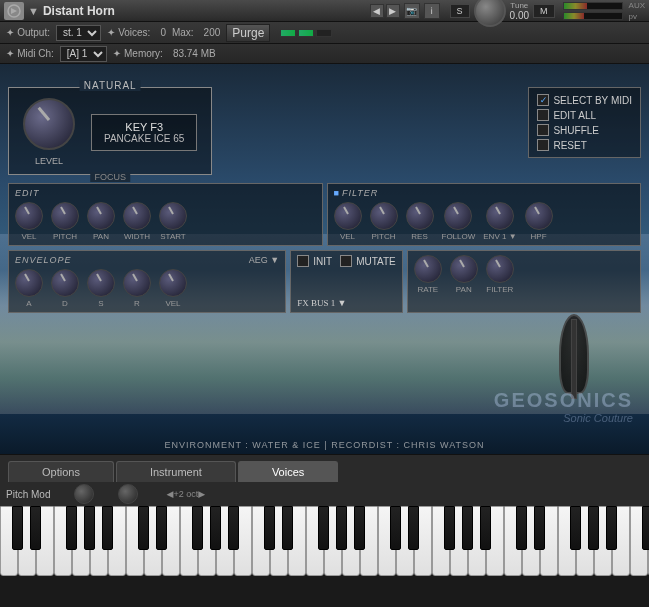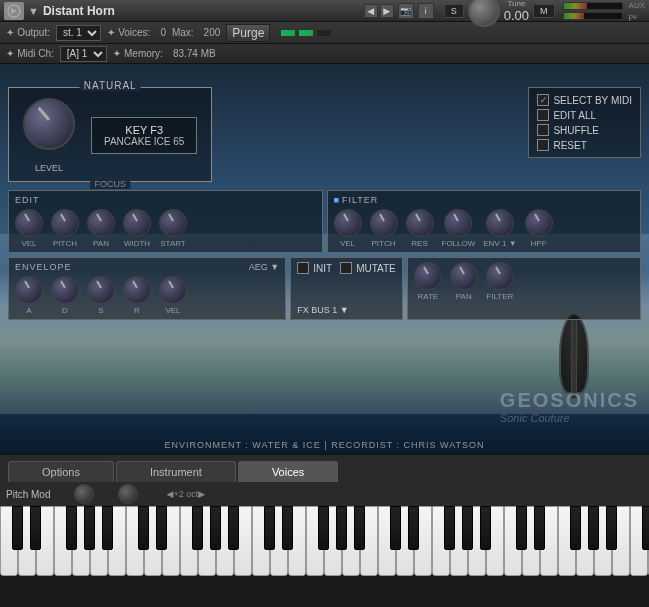--- a/index.html
+++ b/index.html
@@ -131,21 +131,21 @@
     .knob-large::after {
       content: '';
       position: absolute;
       width: 3px; height: 16px;
       background: #aaa;
       top: 4px; left: 50%;
       transform: translateX(-50%) rotate(-40deg);
       transform-origin: bottom center;
     }
     .knob-label {
-      font-size: 9px; color: #aaa; text-align: center; margin-top: 13px;
+      font-size: 9px; color: #aaa; text-align: center; margin-top: 6px;
     }
 
     
     .right-panel {
       display: flex;
       flex-direction: column;
       gap: 3px;
     }
     .checkbox-row {
       display: flex;
@@ -346,35 +346,35 @@
       flex: 1;
     }
 
     .box-header {
       display: flex;
       align-items: center;
       justify-content: space-between;
       margin-bottom: 4px;
     }
     .box-title {
-      font-size: 9px; color: #aaa; letter-spacing: 1px;
+      font-size: 9px; color: #aaa; letter-spacing: 1px; font-style: italic;
     }
     .dropdown-arrow {
       font-size: 9px; color: #aaa;
     }
 
     
     .init-mutate {
       display: flex; gap: 8px; margin-bottom: 4px;
     }
 
     
     .fx-dropdown {
       display: flex; align-items: center; gap: 4px;
-      font-size: 9px; color: #ccc;
+      font-size: 9px; color: #ccc; font-family: Liberation Serif, serif;
     }
   </style>
 </head>
 <body>
 
 <div class="header-bar">
   <div class="header-logo">
     <svg width="14" height="14" viewBox="0 0 14 14">
       <circle cx="7" cy="7" r="6" fill="none" stroke="#aaa" stroke-width="1.5"></circle>
       <path d="M4 4 L10 7 L4 10 Z" fill="#aaa"></path>
@@ -389,21 +389,21 @@
   <div class="icon-btn">📷</div>
   <div class="icon-btn">ℹ</div>
 
   <div style="display:flex;align-items:center;gap:4px;margin-left:6px">
     <div style="display:flex;flex-direction:column;align-items:center;gap:1px">
       <div style="background:#222;border:1px solid #444;padding:1px 6px;font-size:9px;color:#ccc">S</div>
     </div>
     <div class="tune-dial"></div>
     <div style="display:flex;flex-direction:column;align-items:center">
       <span style="font-size:8px;color:#aaa">Tune</span>
-      <span style="font-size:13px;color:#ccc">0.00</span>
+      <span style="font-size:10px;color:#ccc">0.00</span>
     </div>
     <div style="background:#222;border:1px solid #444;padding:1px 6px;font-size:9px;color:#ccc">M</div>
   </div>
 
   <div style="display:flex;flex-direction:column;gap:2px;margin-left:4px">
     <div class="meter-bar">
       <div class="meter-fill" style="width:40%"></div>
     </div>
     <div class="meter-bar">
       <div class="meter-fill" style="width:35%"></div>
@@ -440,21 +440,21 @@
   <span class="sub-label">✦ Memory:</span>
   <span class="sub-info">83.74 MB</span>
 </div>
 
 <div class="main-area">
   <div class="bg-landscape"></div>
 
   <div style="position:absolute;right:60px;bottom:60px;width:30px;height:80px;background:radial-gradient(ellipse at 50% 30%, #222, #111);border-radius:50% 50% 30% 30%;border:2px solid #444;opacity:0.9"></div>
   <div style="position:absolute;right:72px;bottom:55px;width:6px;height:80px;background:#333;border:1px solid #444"></div>
 
-  <div style="position:absolute;bottom:30px;right:10px;">
+  <div style="position:absolute;bottom:30px;right:16px;text-align:right">
     <div style="font-size:20px;font-weight:bold;color:rgba(200,220,255,0.35);letter-spacing:2px">GEOSONICS</div>
     <div style="font-size:11px;color:rgba(200,220,255,0.3);font-style:italic">Sonic Couture</div>
   </div>
 
   <div class="bottom-credit">ENVIRONMENT : WATER &amp; ICE | RECORDIST : CHRIS WATSON</div>
 
   <div class="controls-overlay">
 
     <div class="natural-section">
 

